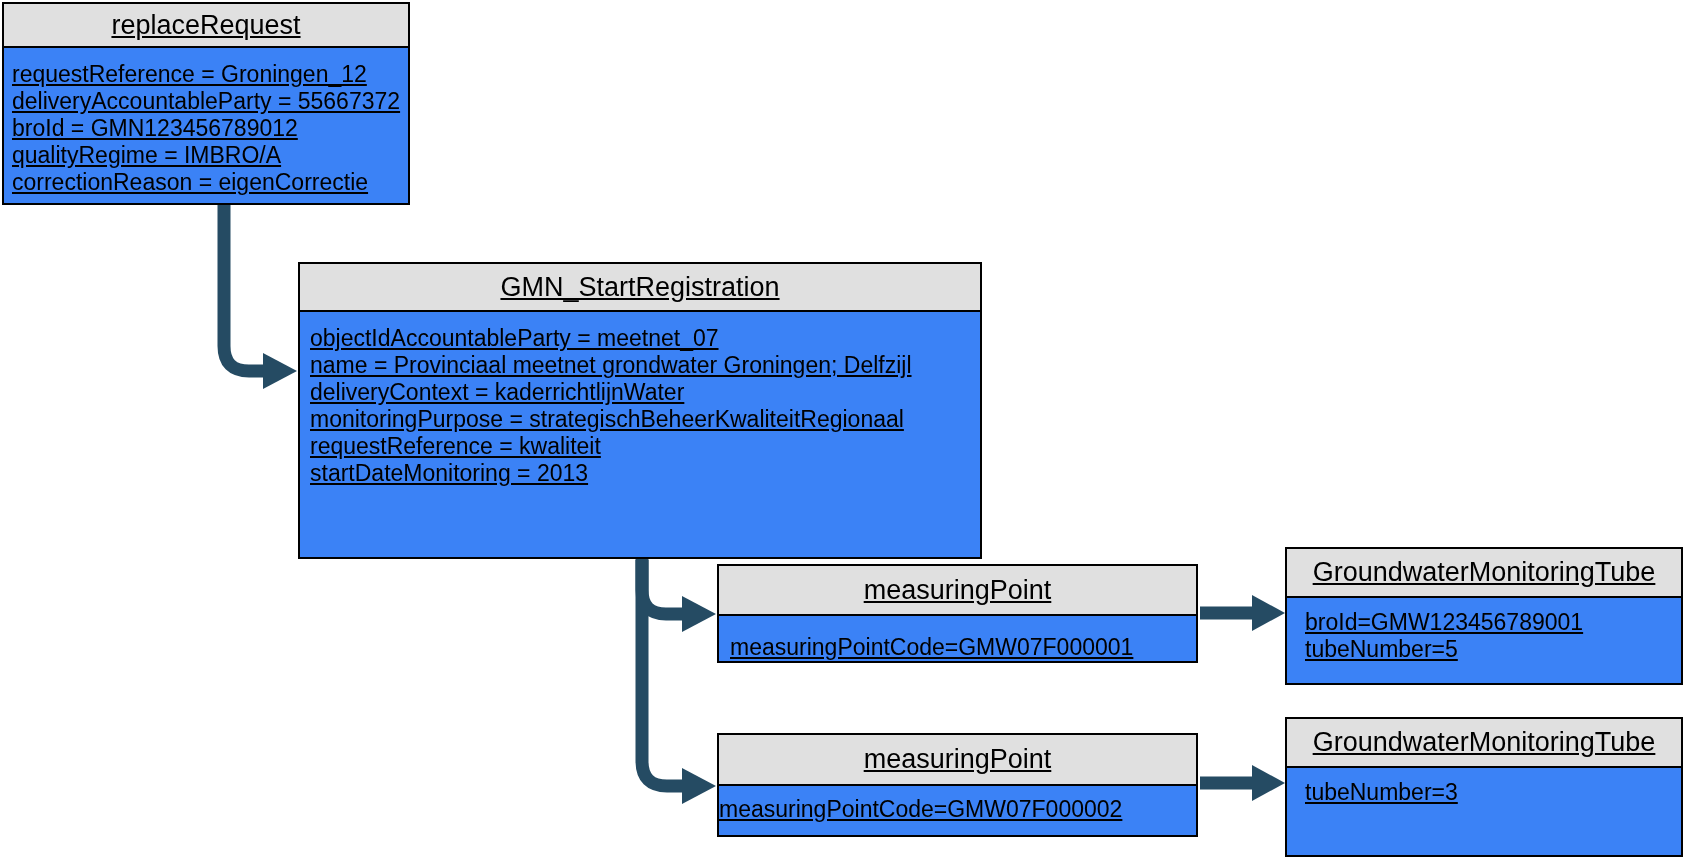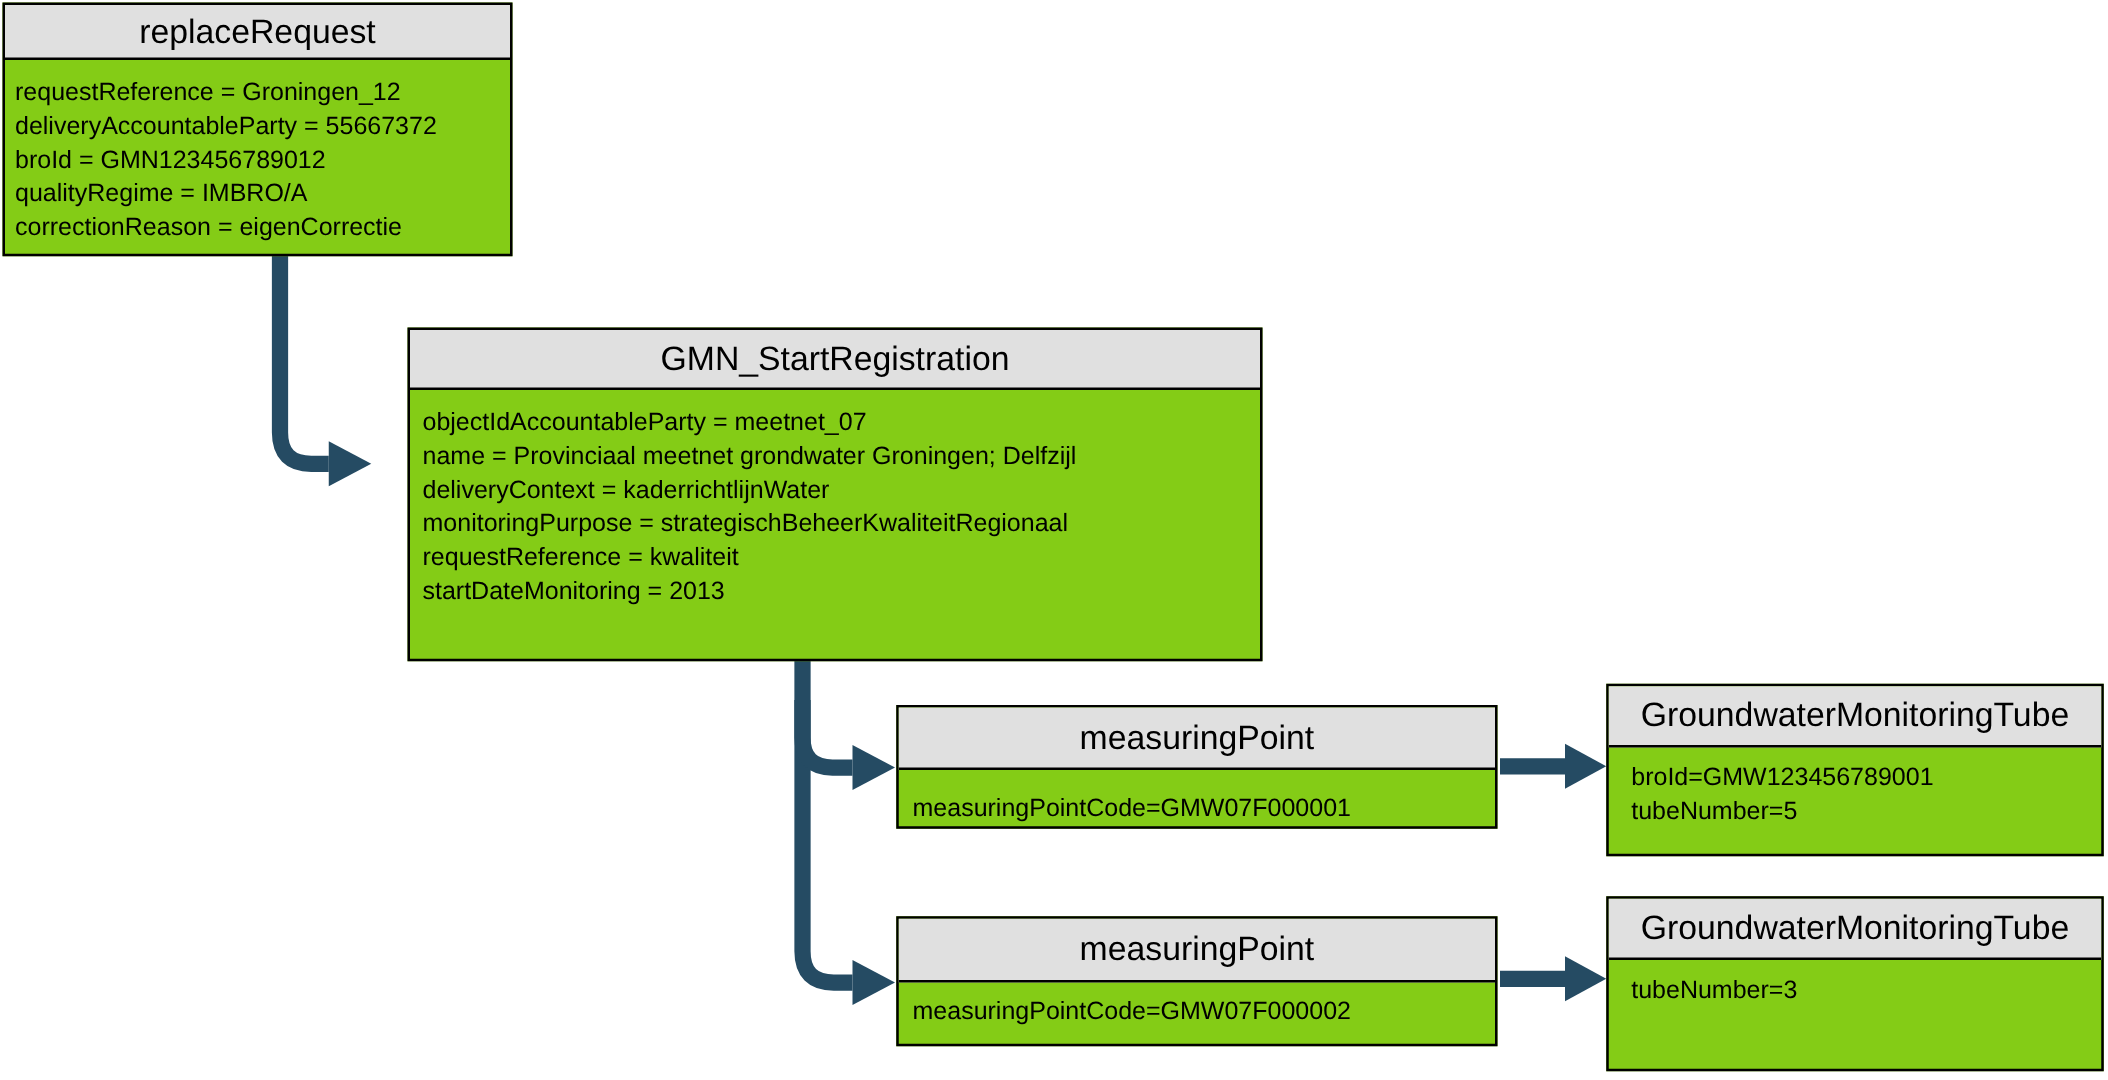--- a/index.html
+++ b/index.html
@@ -20,53 +20,54 @@
   }
   .connectors {
     position: absolute; left: 0; top: 0;
     width: 1686px; height: 864px;
     z-index: 1;
   }
   .conn  { fill: none; stroke: var(--connector); stroke-width: 13px; }
   .head  { fill: var(--connector); stroke: none; }
   .node {
     position: absolute;
-    background: #84cc16;
+    background: #3b82f6;
     border: 2px solid var(--border);
     z-index: 2;
+    text-decoration: underline;
   }
   .node .hdr {
     background: var(--header-bg);
     border-bottom: 2px solid var(--border);
     display: flex; align-items: center; justify-content: center;
     font-size: 27px;
     white-space: nowrap;
   }
   .node .body {
-    font-size: 20px;
+    font-size: 23px;
     line-height: 27px;
     white-space: nowrap;
   }
   .line { white-space: nowrap; }
 
   #node-replace-request { left: 2px;    top: 2px;   width: 408px; height: 203px; }
   #node-replace-request .hdr  { height: 44px; }
   #node-replace-request .body { padding: 13px 6px 0 8px; }
 
-  #node-gmn { left: 298px; top: 262px; width: 684px; height: 267px; margin-left: 28px; }
+  #node-gmn { left: 298px; top: 262px; width: 684px; height: 297px; }
   #node-gmn .hdr  { height: 48px; }
   #node-gmn .body { padding: 13px 6px 0 10px; }
 
   #node-mp1 { left: 717px; top: 564px; width: 481px; height: 99px; }
   #node-mp1 .hdr  { height: 50px; }
   #node-mp1 .body { height: 45px; display: flex; align-items: flex-end; padding-left: 11px; }
 
   #node-mp2 { left: 717px; top: 733px; width: 481px; height: 104px; }
   #node-mp2 .hdr  { height: 51px; }
-  #node-mp2 .body { height: 47px; display: flex; align-items: center; padding-left: 11px; text-align: center; }
+  #node-mp2 .body { height: 47px; display: flex; align-items: center; padding-left: 0; text-align: center; }
 
   #node-tube1 { left: 1285px; top: 547px; width: 398px; height: 138px; }
   #node-tube1 .hdr  { height: 49px; }
   #node-tube1 .body { padding: 11px 6px 0 18px; }
 
   #node-tube2 { left: 1285px; top: 717px; width: 398px; height: 140px; }
   #node-tube2 .hdr  { height: 49px; }
   #node-tube2 .body { padding: 11px 6px 0 18px; }
 </style>
 </head>

